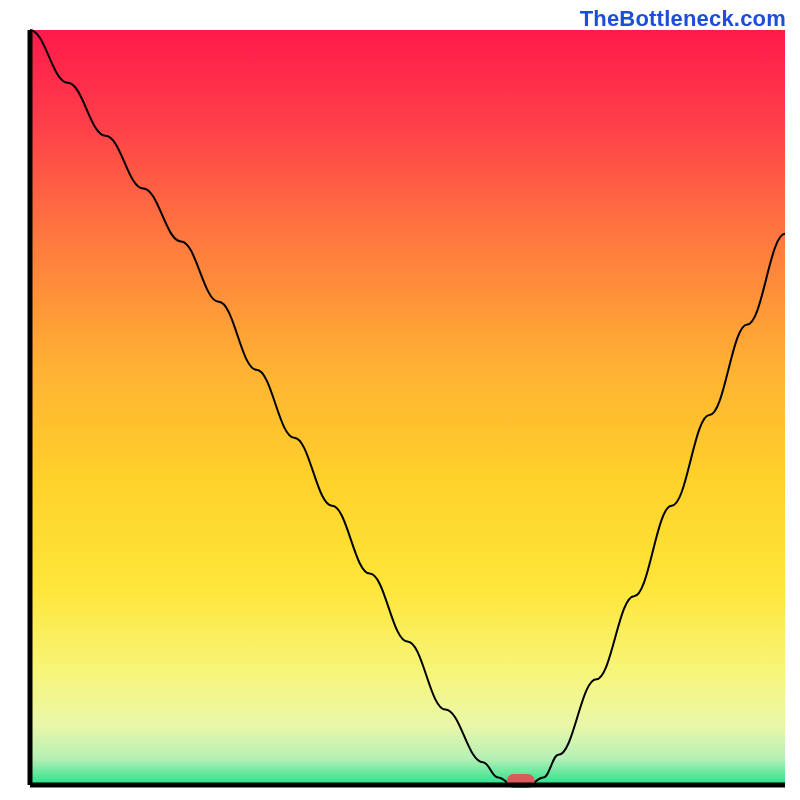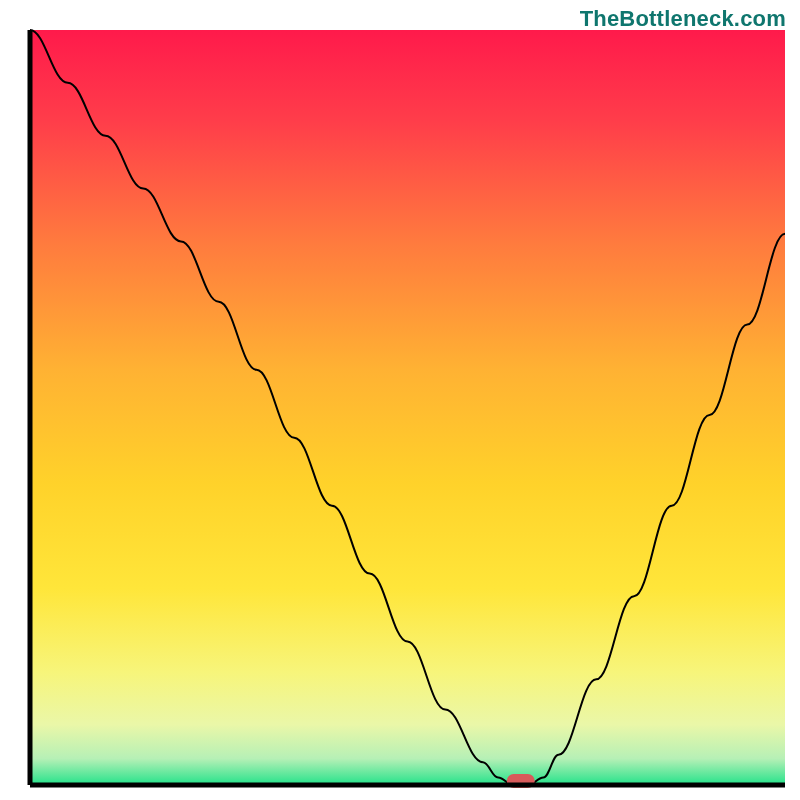--- a/index.html
+++ b/index.html
@@ -14,21 +14,21 @@
     position: relative;
     width: 800px;
     height: 800px;
   }
   .watermark {
     position: absolute;
     top: 6px;
     right: 14px;
     font-size: 22px;
     font-weight: 600;
-    color: #0f766e;
+    color: #1d4ed8;
     letter-spacing: 0.2px;
     user-select: none;
   }
   svg {
     display: block;
   }
 </style>
 </head>
 <body>
 

